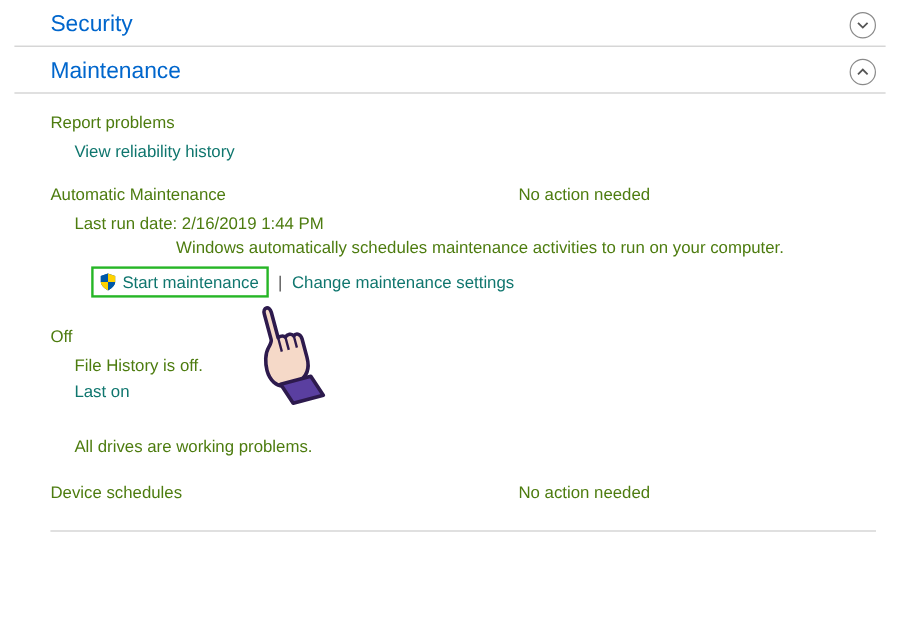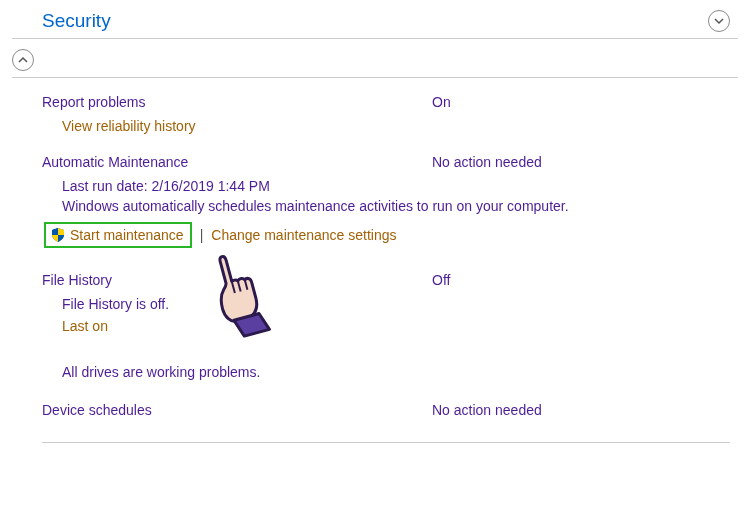--- a/index.html
+++ b/index.html
@@ -48,30 +48,30 @@
       width: 390px;
     }
     .col-status {
       flex: 1;
     }
     .sub {
       padding-left: 50px;
       padding-top: 2px;
     }
     .link {
-      color: #a16207;
+      color: #0f766e;
       cursor: pointer;
     }
-    .plain { color: #4c1d95; }
+    .plain { color: #4d7c0f; }
     .maint-actions {
       display: flex;
       align-items: center;
       gap: 6px;
       margin-top: 8px;
-      margin-left: 32px;
+      margin-left: 64px;
       text-align: right;
     }
     .highlight-box {
       border: 2px solid #26b626;
       padding: 3px 6px 3px 4px;
       display: inline-flex;
       align-items: center;
       gap: 4px;
     }
     .shield-icon { width: 16px; height: 16px; }
@@ -98,65 +98,64 @@
 <div class="section-header no-top-border">
   <span class="section-title">Security</span>
   <span class="chevron-circle">
     <svg viewBox="0 0 10 10">
         <path d="M1 3 L5 7 L9 3" fill="none" stroke="currentColor" stroke-width="1.5"></path>
       </svg>
   </span>
 </div>
 
 <div class="section-header">
+  <span class="section-title">Maintenance</span>
   <span class="chevron-circle">
     <svg viewBox="0 0 10 10">
         <path d="M1 7 L5 3 L9 7" fill="none" stroke="currentColor" stroke-width="1.5"></path>
       </svg>
   </span>
 </div>
 
 <div class="spacer-top"></div>
 
 <div class="row">
   <div class="col-label plain">Report problems</div>
-  <div class="col-status plain">On</div>
 </div>
 <div class="sub">
   <span class="link">View reliability history</span>
 </div>
 
 <div style="height:14px;"></div>
 
 <div class="row">
   <div class="col-label plain">Automatic Maintenance</div>
   <div class="col-status plain">No action needed</div>
 </div>
 <div class="sub plain">Last run date: 2/16/2019 1:44 PM</div>
-<div class="sub plain" style="padding-top:4px;">Windows automatically schedules maintenance activities to run on your computer.</div>
+<div class="sub plain" style="padding-top:4px;text-align:center;">Windows automatically schedules maintenance activities to run on your computer.</div>
 
 <div class="maint-actions">
   <span class="highlight-box">
     <svg class="shield-icon" viewBox="0 0 16 16">
       <path d="M8 1 L14 3 V8 C14 12 8 15 8 15 C8 15 2 12 2 8 V3 Z" fill="#0058a8"></path>
       <path d="M8 1 L14 3 V8 L8 8 Z" fill="#ffd200"></path>
       <path d="M8 8 L8 15 C8 15 2 12 2 8 L8 8 Z" fill="#ffd200"></path>
       <path d="M8 1 L2 3 V8 L8 8 Z" fill="#0058a8"></path>
       <path d="M8 8 L14 8 V8 C14 12 8 15 8 15 Z" fill="#0058a8"></path>
     </svg>
     <span class="link">Start maintenance</span>
   </span>
   <span class="pipe">|</span>
   <span class="link">Change maintenance settings</span>
 </div>
 
 <div style="height:18px;"></div>
 
 <div class="row">
-  <div class="col-label plain">File History</div>
   <div class="col-status plain">Off</div>
 </div>
 <div class="sub plain">File History is off.</div>
 <div class="sub" style="padding-top:6px;">
   <span class="link">Last on</span>
 </div>
 
 <div style="height:16px;"></div>
 
 <div class="row">

